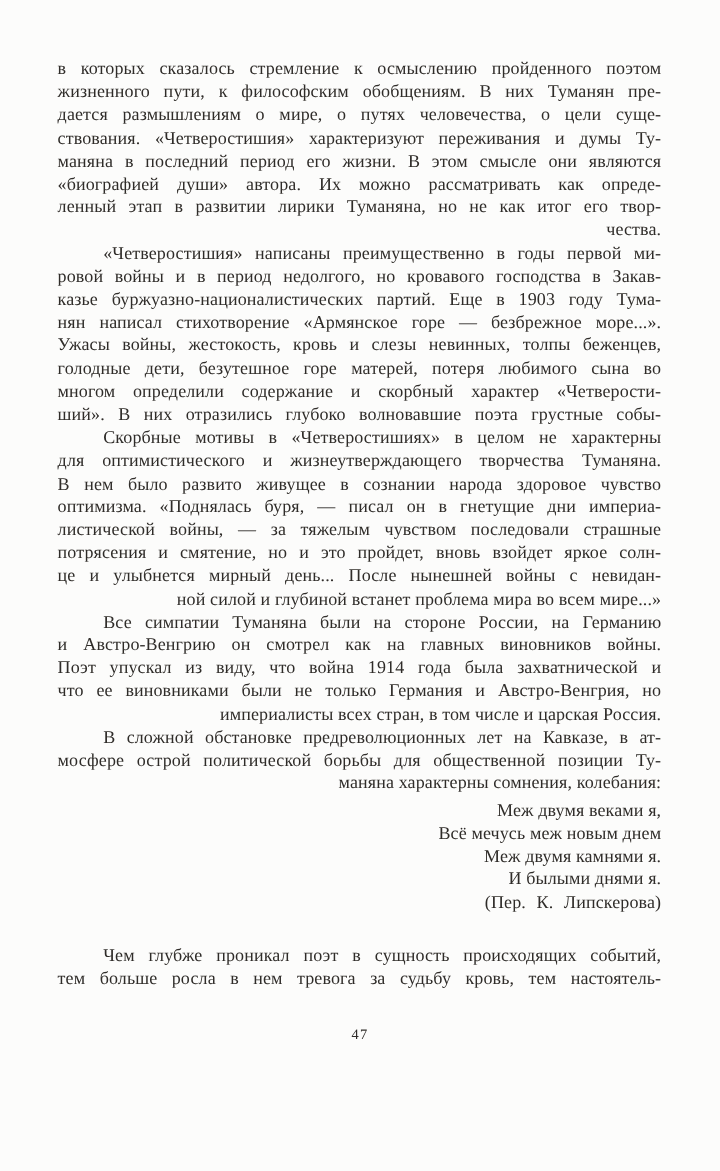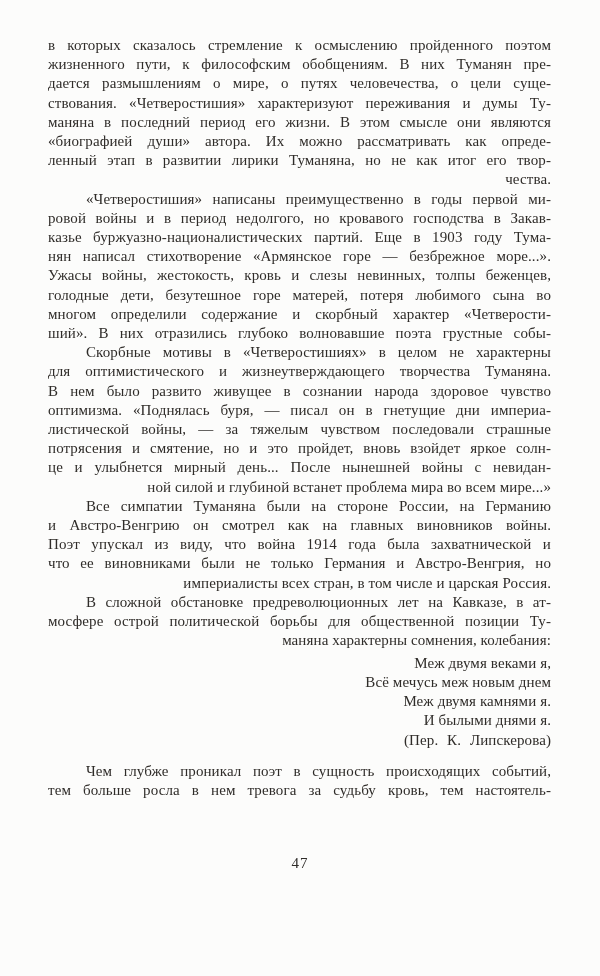--- a/index.html
+++ b/index.html
@@ -9,47 +9,47 @@
     width: 600px;
     height: 976px;
     background: #fcfcfb;
     overflow: hidden;
     font-family: "Liberation Serif", serif;
     color: #2f2c29;
   }
   .text-block {
     position: absolute;
     left: 48px;
-    top: 36px;
+    top: 49px;
     width: 503px;
     font-size: 15px;
     line-height: 19.2px;
     letter-spacing: 0.1px;
   }
   .block { margin: 0; }
   .line { min-height: 19.2px; text-align: right; }
   .body .line.just {
     text-align: justify;
     text-align-last: justify;
   }
   .body .line.indent { text-indent: 38px; }
   .poem { margin: 3px 0 0 177px; }
   .attribution {
     margin-top: 1px;
     padding-left: 242px;
     word-spacing: 5px;
   }
-  .attribution + .body { margin-top: 11px; }
+  .attribution + .body { margin-top: 24px; }
   .page-number {
     position: absolute;
     top: 855px;
     left: 0;
     width: 600px;
     text-align: center;
-    font-size: 15px;
+    font-size: 12px;
     letter-spacing: 1px;
     font-family: "Liberation Serif", serif;
     color: #2f2c29;
   }
 </style>
 </head>
 <body>
 
 <div class="page">
   <div class="text-block">

